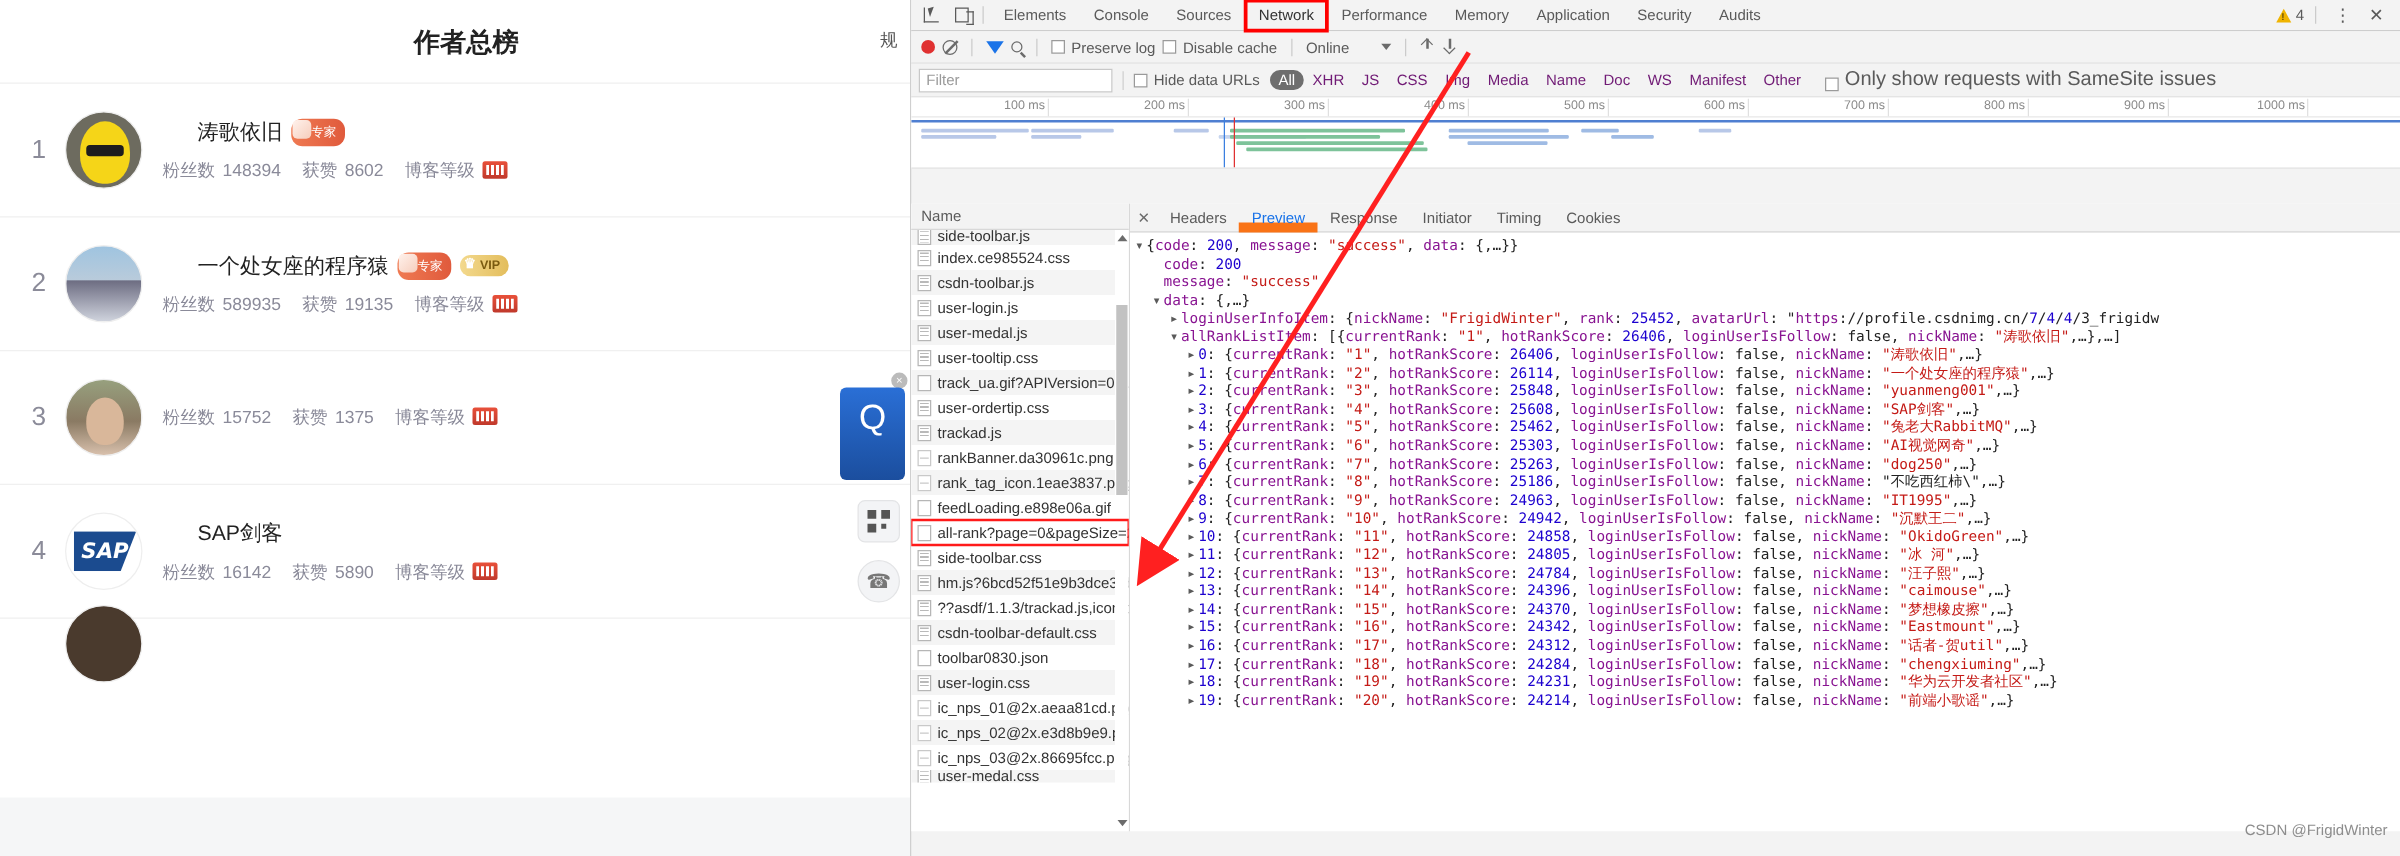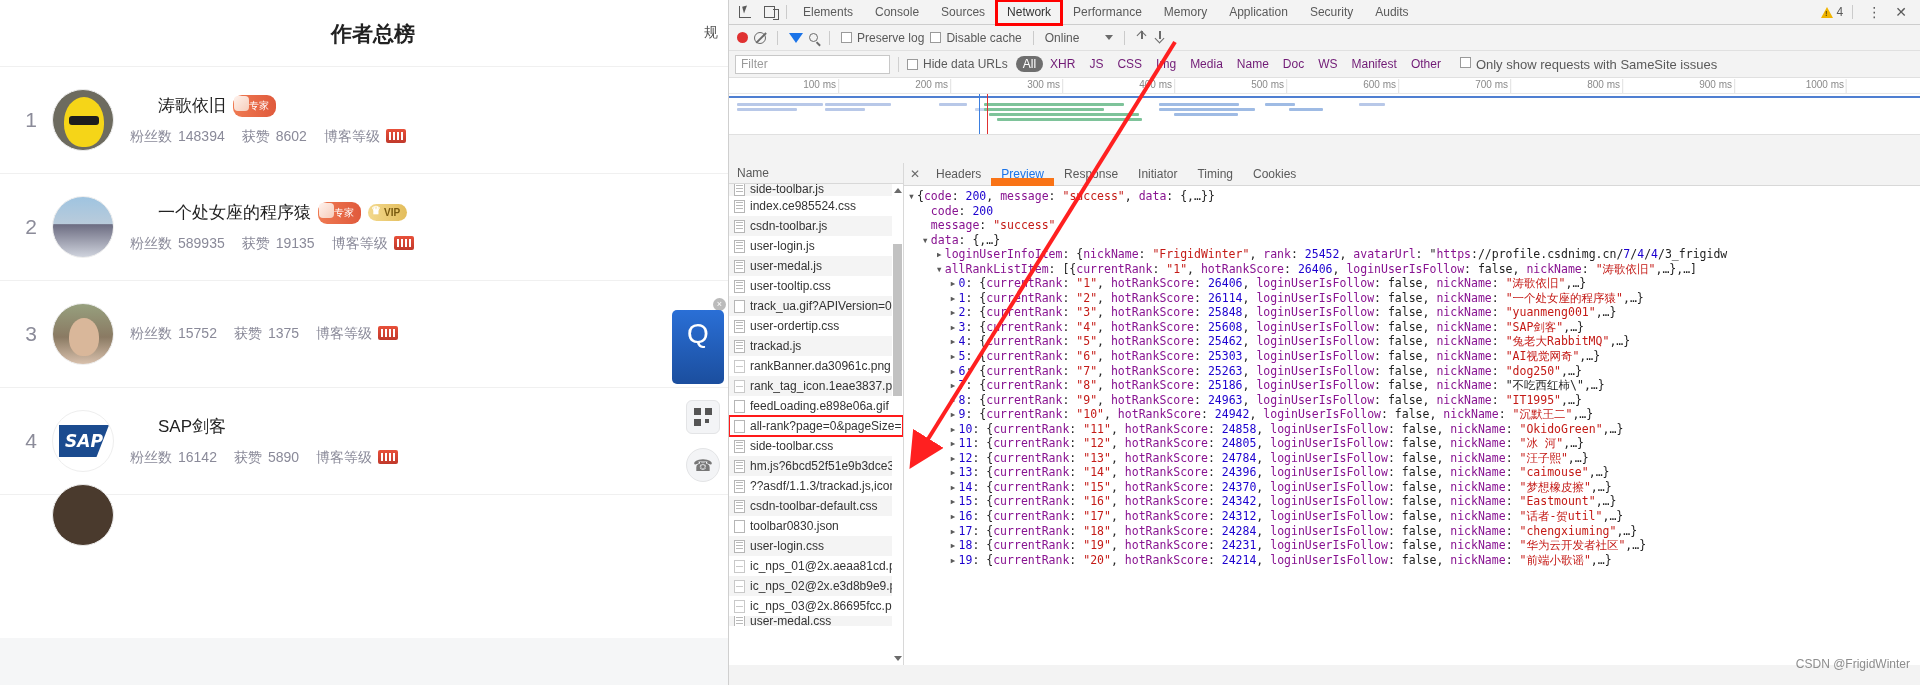--- a/index.html
+++ b/index.html
@@ -356,22 +356,22 @@
     font-size: 12px; color: #9a9a9a; padding: 0 5px;
     display: flex; align-items: center;
   }
   .fb-sep { width: 1px; height: 15px; background: #d0d0d0; margin: 0 8px; }
   .type-pill {
     padding: 1px 7px; border-radius: 9px; font-size: 12px;
     color: #701a75; cursor: pointer; white-space: nowrap;
   }
   .type-pill.active { background: #6e6e6e; color: #fff; }
   .samesite {
-    display: flex; align-items: flex-start; gap: 5px;
-    margin-left: 12px; font-size: 13px; white-space: nowrap; cursor: pointer;
+    display: flex; align-items: flex-end; gap: 5px;
+    margin-left: 12px; font-size: 16px; white-space: nowrap; cursor: pointer;
   }
 
   .dt-overview {
     height: 57px; background: #fff; position: relative;
     border-bottom: 1px solid #e0e0e0; overflow: hidden;
   }
   .ov-ticks {
     position: absolute; left: 0; top: 0; right: 0; height: 16px;
     border-bottom: 1px solid #e8e8e8;
   }

